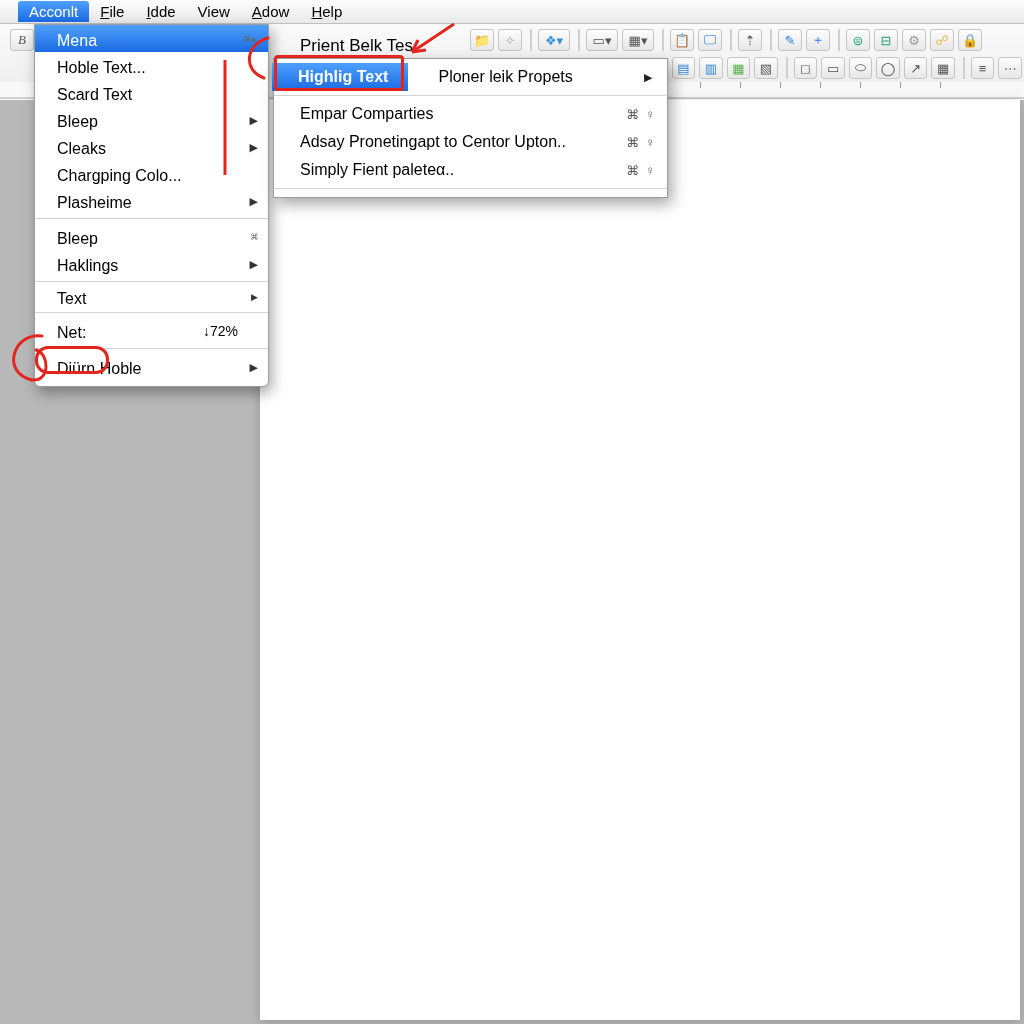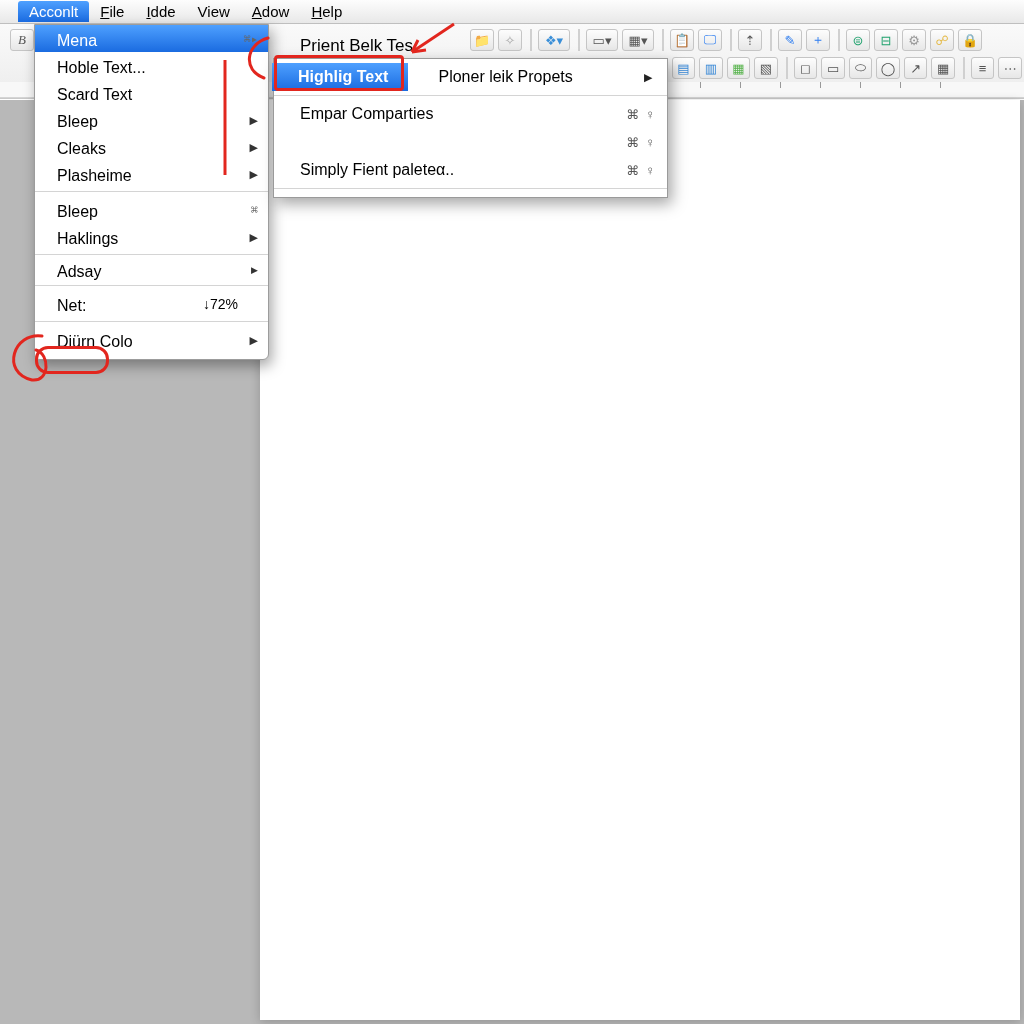--- a/index.html
+++ b/index.html
@@ -275,45 +275,48 @@
   </div>
   <div class="dd-item">
     <span>Bleep</span>
     <span class="arrow">▶</span>
   </div>
   <div class="dd-item">
     <span>Cleaks</span>
     <span class="arrow">▶</span>
   </div>
   <div class="dd-item">
+    <span>Chargping Colo...</span>
+  </div>
+  <div class="dd-item">
     <span>Plasheime</span>
     <span class="arrow">▶</span>
   </div>
   <div class="dd-sep"></div>
   <div class="dd-item">
     <span>Bleep</span>
     <span class="glyph">⌘</span>
   </div>
   <div class="dd-item">
     <span>Haklings</span>
     <span class="arrow">▶</span>
   </div>
   <div class="dd-sep"></div>
   <div class="dd-item" style="height:22px">
-    <span>Adsay</span>
+    <span>Text</span>
     <span class="arrow" style="font-size:9px">▶</span>
   </div>
   <div class="dd-sep"></div>
   <div class="dd-item">
     <span>Net:</span>
     <span class="value">↓72%</span>
   </div>
   <div class="dd-sep"></div>
   <div class="dd-item">
-    <span>Diürn Colo</span>
+    <span>Diürn Hoble</span>
     <span class="arrow">▶</span>
   </div>
 </div>
 
 <div style="position:absolute;top:36px;left:300px;font-size:17px;font-weight:500;z-index:25">Prient Belk Tes</div>
 
 <div class="submenu">
   <div class="sm-item hl" style="display:inline-flex;width:136px;margin-left:-2px;border-radius:0">
     <span>Highlig Text</span>
   </div>
@@ -323,20 +326,21 @@
   </div>
   <div class="sm-sep"></div>
   <div class="sm-item">
     <span>Empar Comparties</span>
     <span class="glyphs">
         <span>⌘</span>
         <span>♀</span>
       </span>
   </div>
   <div class="sm-item">
+    <span>Adsay Pronetingapt to Centor Upton..</span>
     <span class="glyphs">
         <span>⌘</span>
         <span>♀</span>
       </span>
   </div>
   <div class="sm-item">
     <span>Simply Fient paleteα..</span>
     <span class="glyphs">
         <span>⌘</span>
         <span>♀</span>

